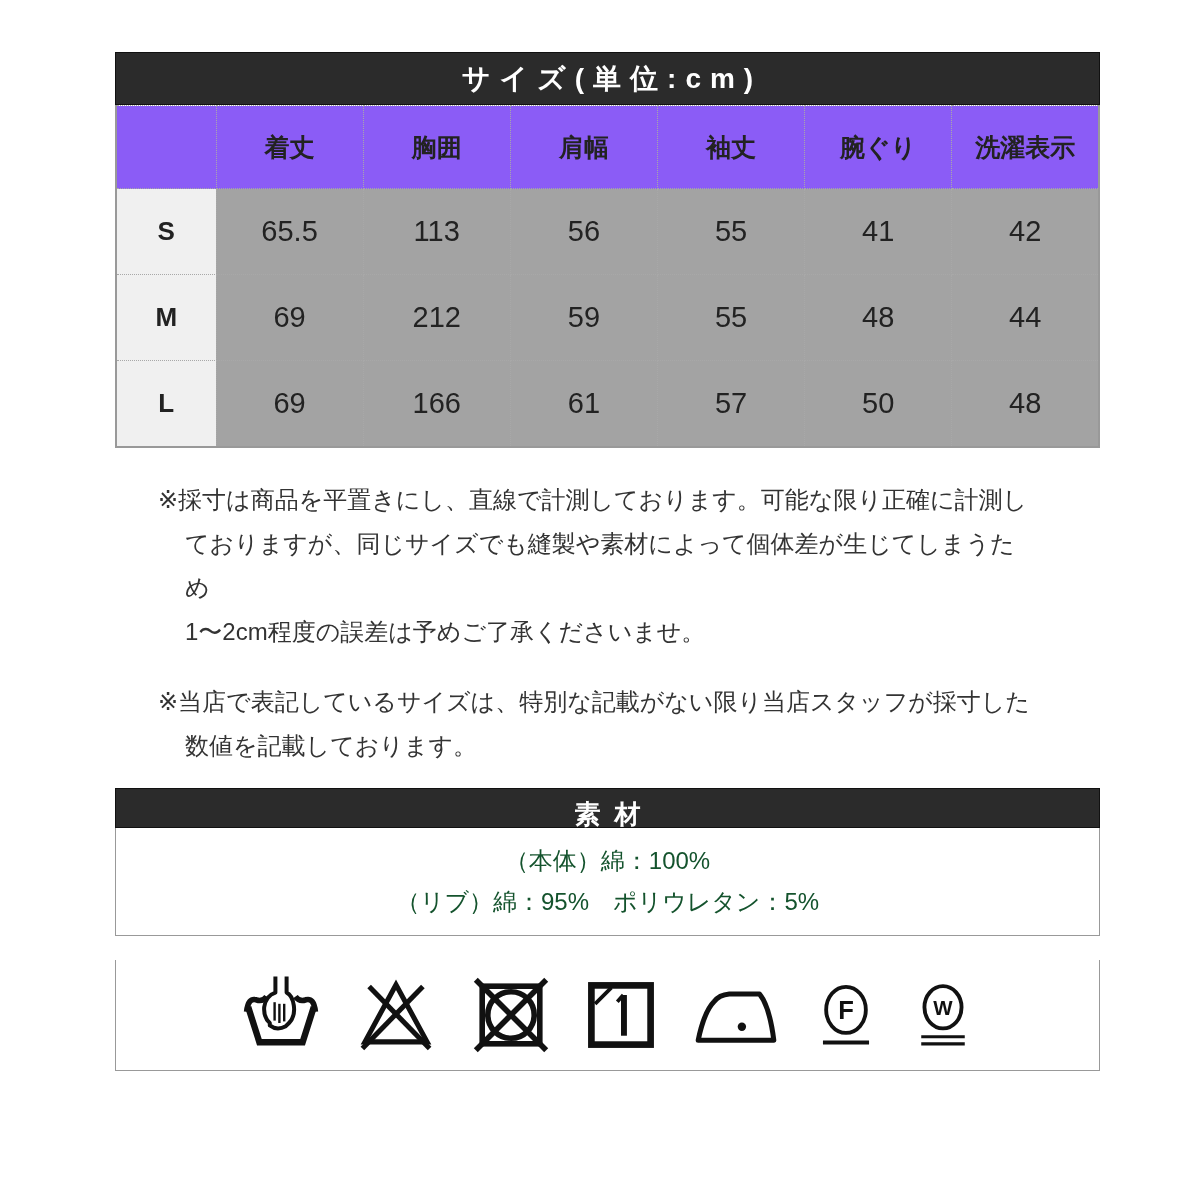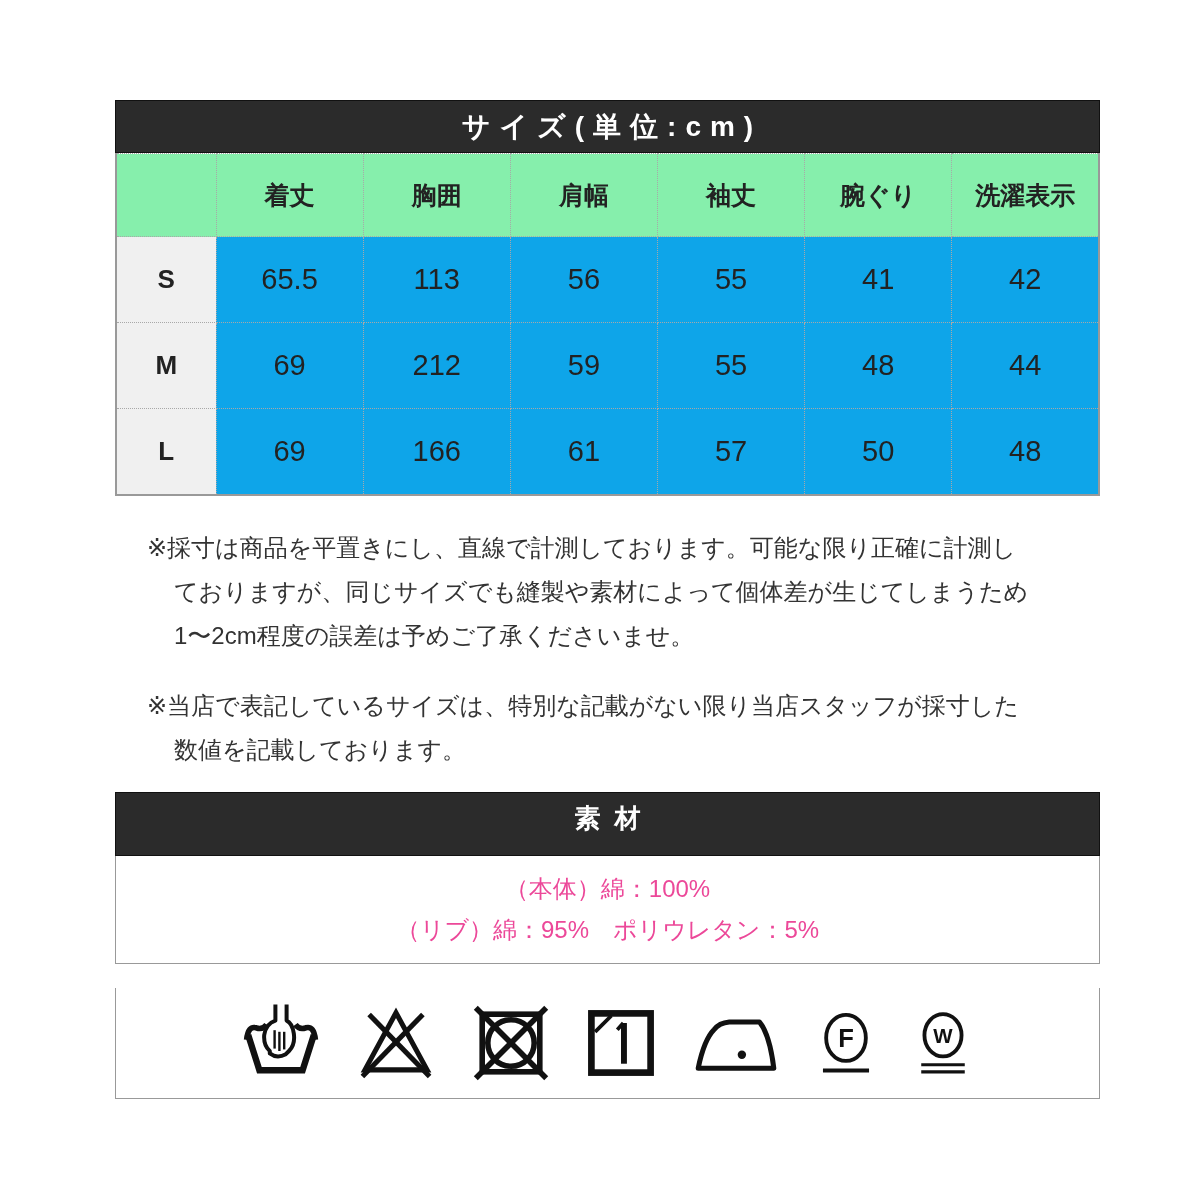--- a/index.html
+++ b/index.html
@@ -26,24 +26,23 @@
     font-weight:bold;
     text-align:center;
     box-sizing:border-box;
   }
   .size-title-bar{
     height:53px;
     line-height:51px;
     font-size:28px;
     letter-spacing:9px;
     text-indent:9px;
-    margin-top:48px;
   }
   .sub-bar{
-    height:64px;
+    height:40px;
     line-height:50px;
     font-size:26px;
     letter-spacing:14px;
     text-indent:14px;
   }
   
   table.size-table{
     width:100%;
     border-collapse:collapse;
     table-layout:fixed;
@@ -53,71 +52,71 @@
   .size-table th,
   .size-table td{
     border:1px dotted #a8a8a8;
     text-align:center;
     vertical-align:middle;
     padding:0;
   }
   .size-table col.label-col{width:100px;}
   .size-table thead th{
     height:82px;
-    background:#86efac;
+    background:#8b5cf6;
     font-size:25px;
     font-weight:bold;
     color:#222;
   }
   .size-table tbody th{
     background:#f0f0f0;
     font-size:26px;
     font-weight:bold;
     color:#222;
   }
   .size-table tbody td{
     height:85px;
-    background:#0ea5e9;
+    background:#a3a3a3;
     font-size:29px;
     font-weight:400;
     color:#222;
   }
   
   .notes{
     margin:30px 0 0 28px;
     width:910px;
     font-size:24px;
     line-height:44px;
     color:#333;
   }
   .note{
     padding-left:27px;
     text-indent:-27px;
     white-space:pre-line;
-    margin:4px;
+    margin:15px;
   }
   .note + .note{margin-top:26px;}
   
   .section{margin-top:20px;}
   .laundry-section{margin-top:24px;}
   .section-box{
     border:1px solid #999;
     border-top:none;
     box-sizing:border-box;
     background:#fff;
   }
   .material-box{
     height:108px;
     display:flex;
     flex-direction:column;
     justify-content:center;
     align-items:center;
     gap:9px;
     font-size:24px;
-    color:#ec4899;
+    color:#14532d;
   }
   .laundry-box{
     height:111px;
     display:flex;
     justify-content:center;
     align-items:flex-end;
     gap:33px;
     padding-bottom:13px;
   }
   .laundry-box svg{display:block;}

